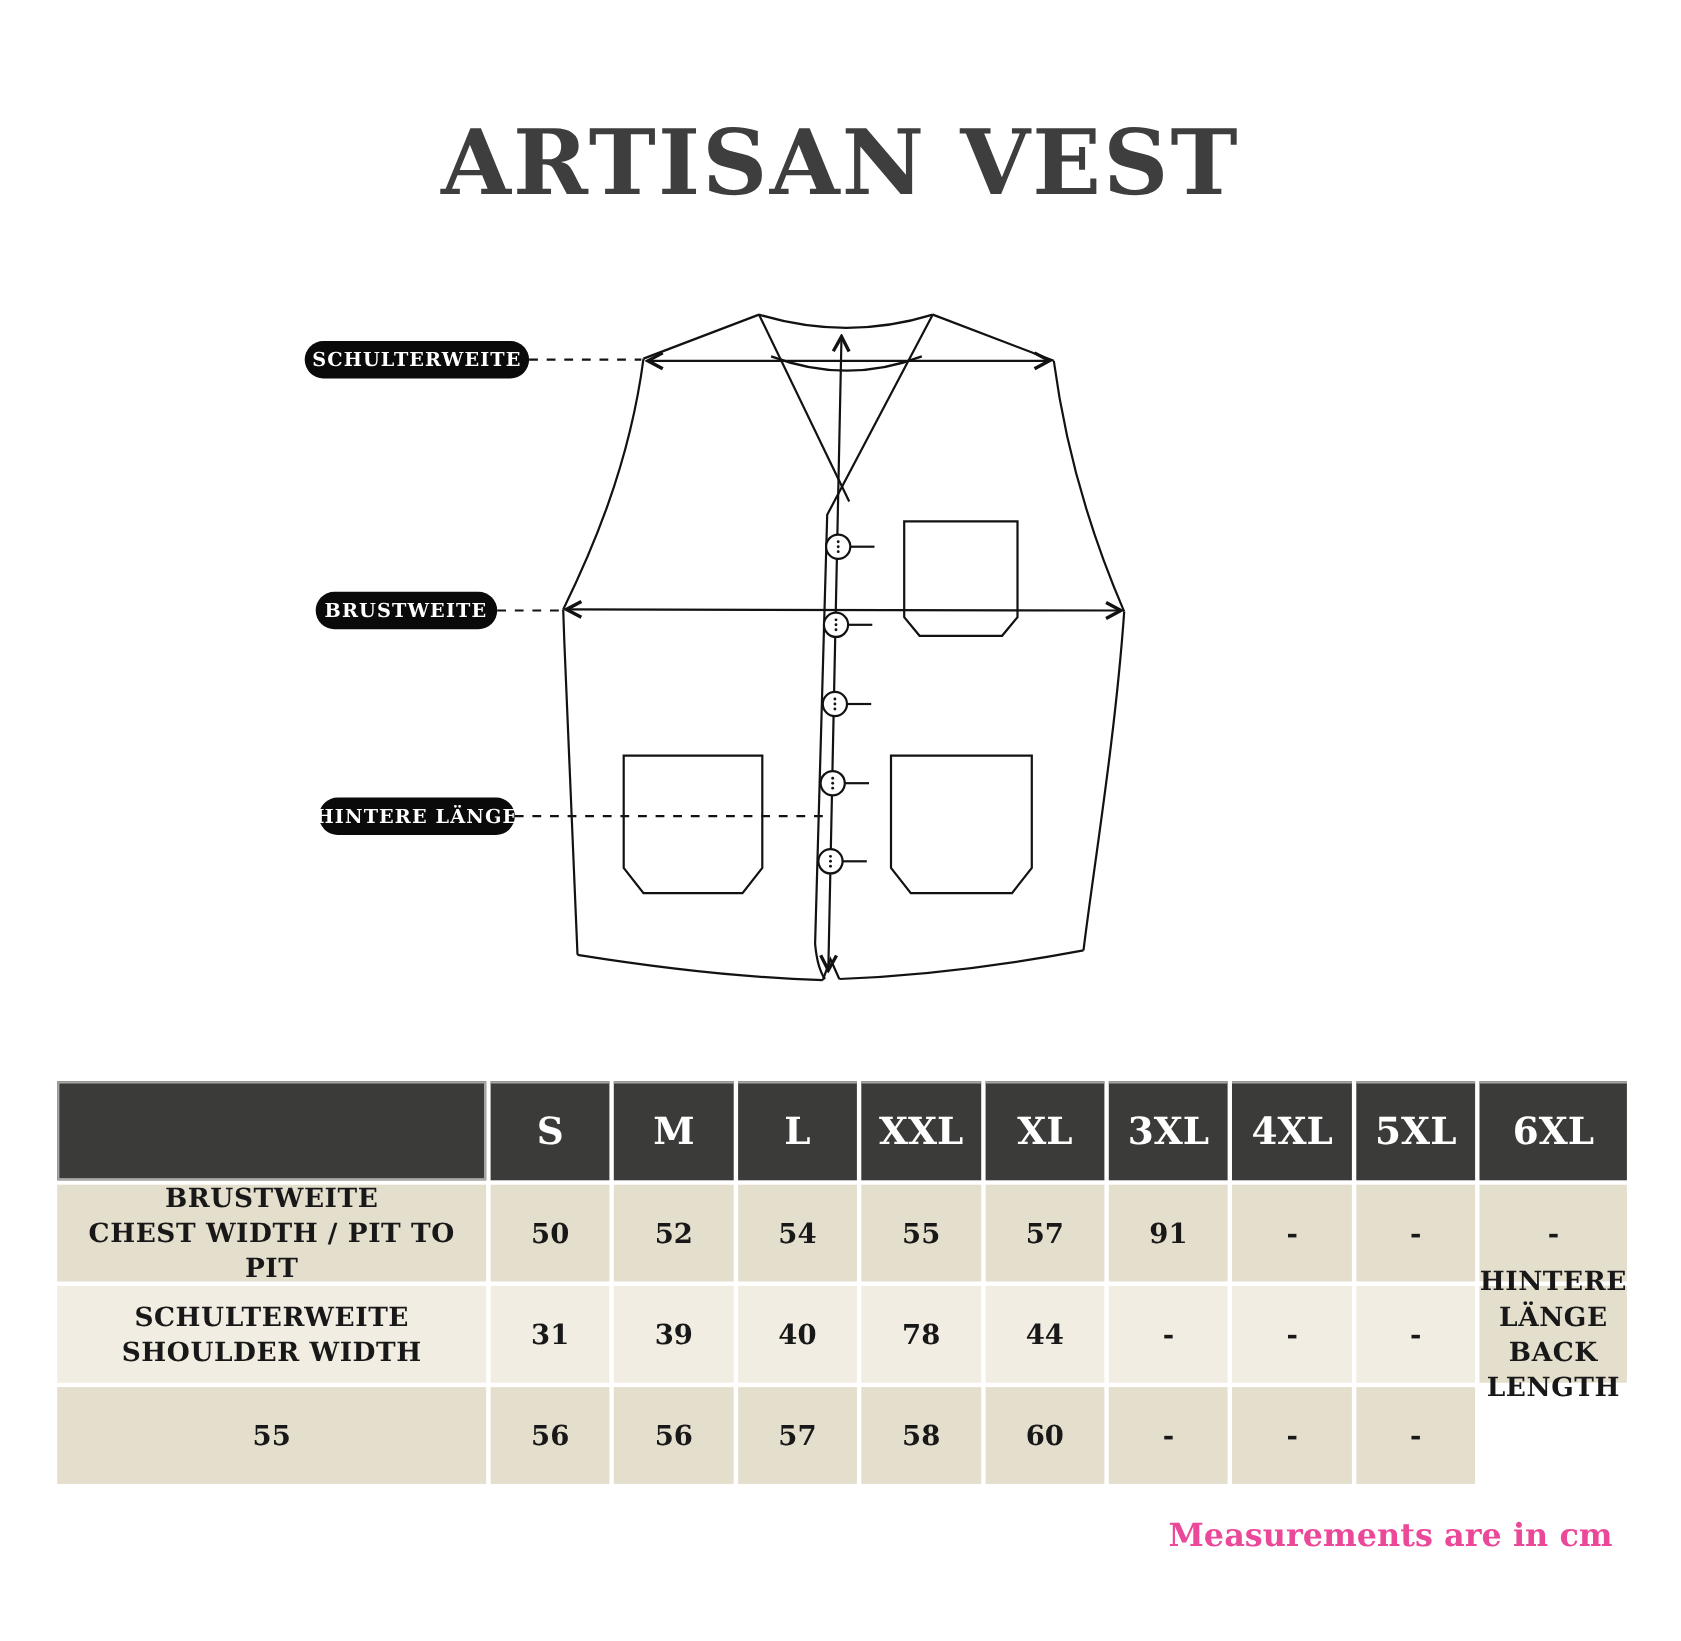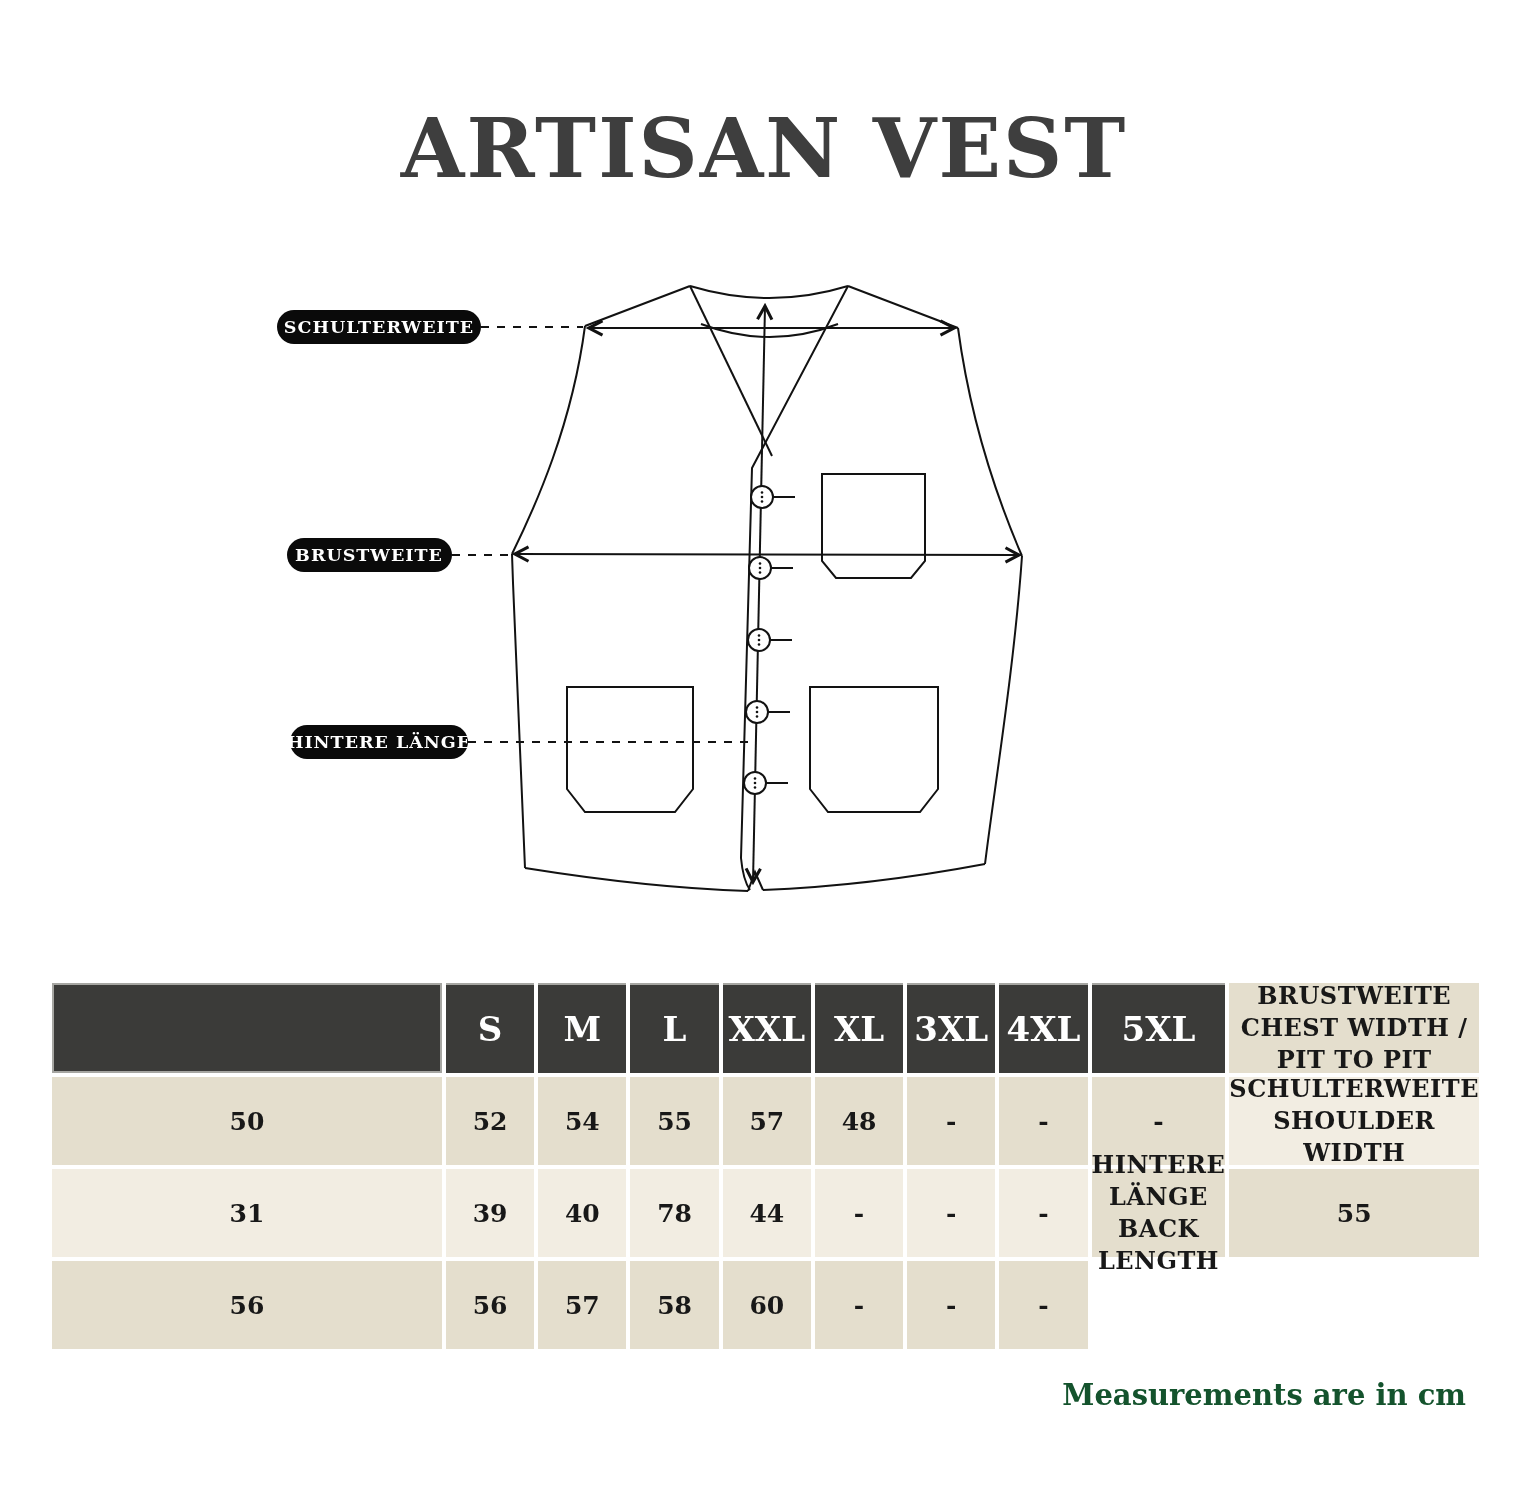--- a/index.html
+++ b/index.html
@@ -32,21 +32,21 @@
   .th{background:var(--table-header-bg);color:var(--table-header-text);
     font-size:34px;font-weight:700;border-top:2px solid var(--header-border);}
   .th.corner{border:2px solid var(--header-border);}
   .rowlabel{flex-direction:column;font-size:24px;font-weight:700;
     letter-spacing:.5px;line-height:32px;text-align:center;}
   .val{font-size:25px;font-weight:700;}
   .r-beige{background:var(--row-beige);}
   .r-cream{background:var(--row-cream);}
 
   .footnote{position:absolute;top:1378px;right:62px;font-size:29px;
-    font-weight:700;color:#14532d;text-align:center;}
+    font-weight:700;color:#ec4899;text-align:center;}
 </style>
 </head>
 <body>
 
 <div class="canvas">
 
   <div class="title">ARTISAN VEST</div>
 
   <svg class="diagram" viewBox="250 260 810 660">
     <defs>
@@ -147,31 +147,32 @@
 
     <div class="cell th corner"></div>
     <div class="cell th">S</div>
     <div class="cell th">M</div>
     <div class="cell th">L</div>
     <div class="cell th">XXL</div>
     <div class="cell th">XL</div>
     <div class="cell th">3XL</div>
     <div class="cell th">4XL</div>
     <div class="cell th">5XL</div>
+    <div class="cell th">6XL</div>
 
     <div class="cell rowlabel r-beige">
       <span>BRUSTWEITE</span>
       <span>CHEST WIDTH / PIT TO PIT</span>
     </div>
     <div class="cell val r-beige">50</div>
     <div class="cell val r-beige">52</div>
     <div class="cell val r-beige">54</div>
     <div class="cell val r-beige">55</div>
     <div class="cell val r-beige">57</div>
-    <div class="cell val r-beige">48</div>
+    <div class="cell val r-beige">91</div>
     <div class="cell val r-beige">-</div>
     <div class="cell val r-beige">-</div>
     <div class="cell val r-beige">-</div>
 
     <div class="cell rowlabel r-cream">
       <span>SCHULTERWEITE</span>
       <span>SHOULDER WIDTH</span>
     </div>
     <div class="cell val r-cream">31</div>
     <div class="cell val r-cream">39</div>

